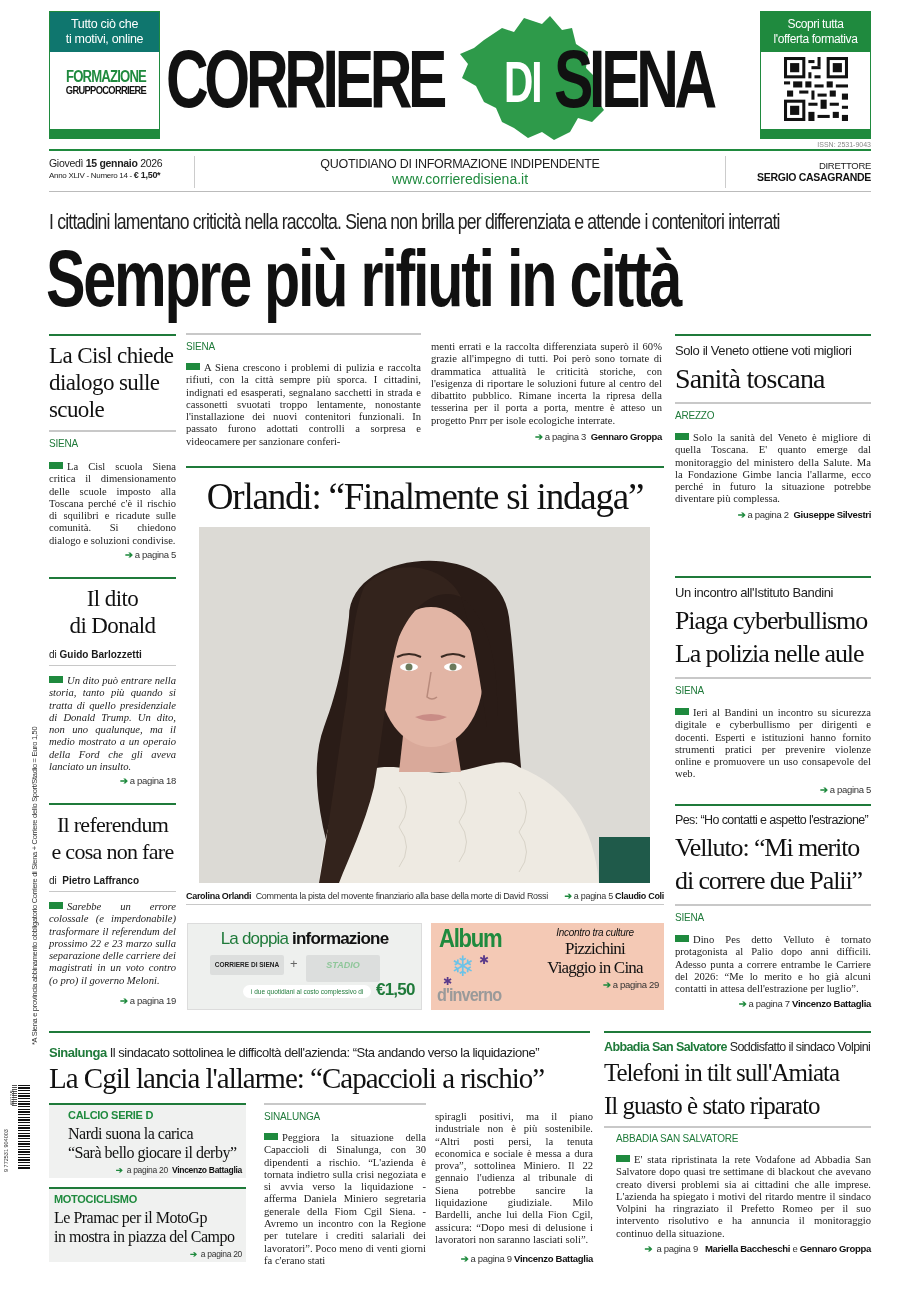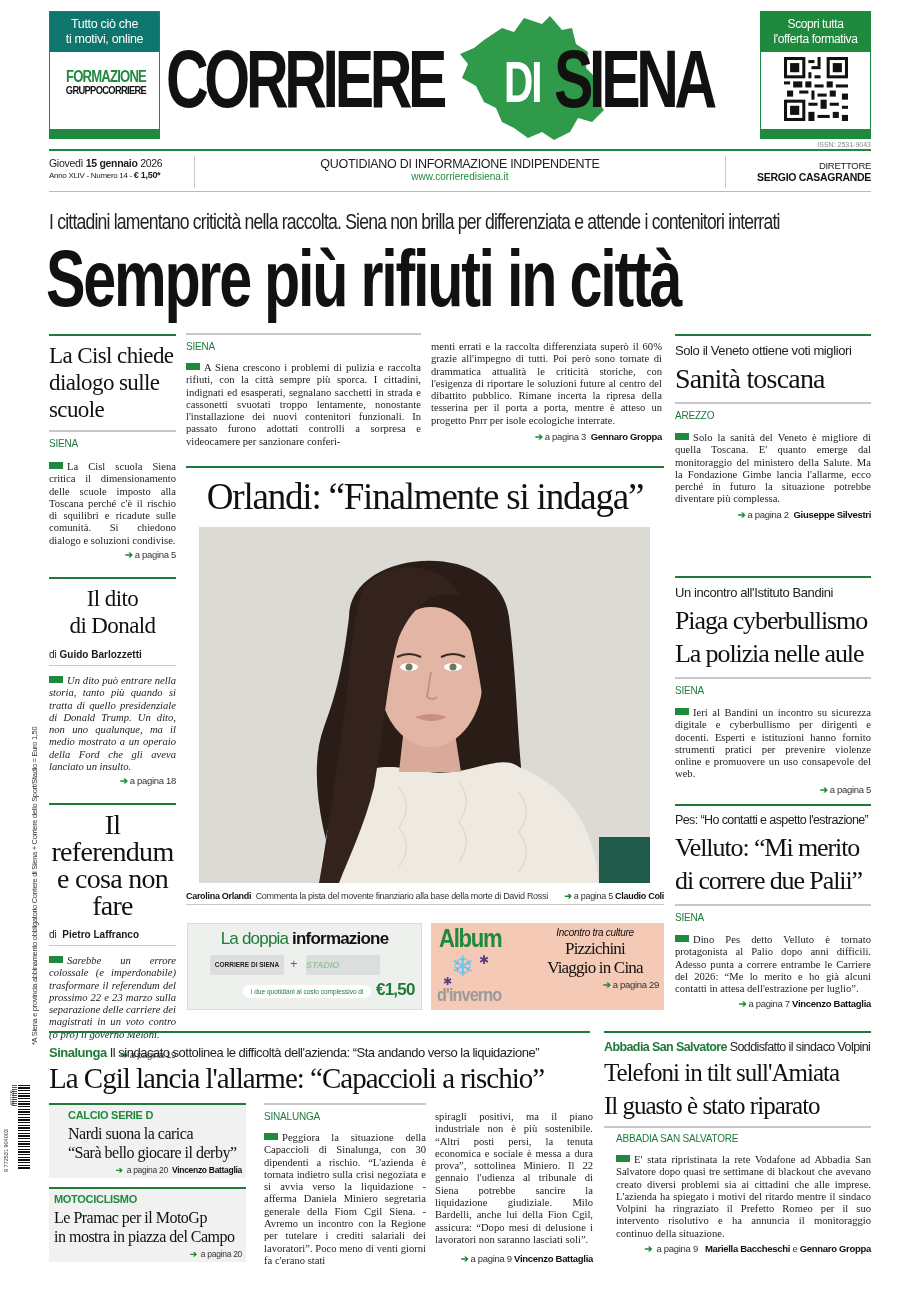--- a/index.html
+++ b/index.html
@@ -99,21 +99,21 @@
 
   <div class="abs" style="left:49px;top:149px;width:822px;height:2px;background:#1f8a3e;"></div>
 
   <div class="abs sans" style="left:49px;top:157px;font-size:10.5px;color:#222;letter-spacing:-0.3px;">
     <div><span>Giovedì</span> <b>15 gennaio</b> <span>2026</span></div>
     <div style="font-size:8px;margin-top:1px;"><span>Anno XLIV - Numero 14 -</span> <b style="font-size:9px;">€ 1,50*</b></div>
   </div>
   <div class="abs" style="left:194px;top:156px;width:1px;height:32px;background:#ccc;"></div>
   <div class="abs sans" style="left:200px;top:157px;width:520px;text-align:center;">
     <div style="font-size:12.5px;color:#222;letter-spacing:-0.3px;">QUOTIDIANO DI INFORMAZIONE INDIPENDENTE</div>
-    <div style="font-size:10px;color:#1f8a3e;">www.corrieredisiena.it</div>
+    <div style="font-size:14px;color:#1f8a3e;">www.corrieredisiena.it</div>
   </div>
   <div class="abs" style="left:725px;top:156px;width:1px;height:32px;background:#ccc;"></div>
   <div class="abs sans" style="right:49px;top:160px;text-align:right;letter-spacing:-0.3px;">
     <div style="font-size:9.5px;color:#222;">DIRETTORE</div>
     <div style="font-size:10.5px;font-weight:bold;color:#111;">SERGIO CASAGRANDE</div>
   </div>
   <div class="abs" style="left:49px;top:191px;width:822px;height:1px;background:#bbb;"></div>
 </div>
 
 <div class="abs sans" style="left:49px;top:209px;width:860px;font-size:22px;color:#222;letter-spacing:-1px;white-space:nowrap;transform:scaleX(0.80);transform-origin:left top;line-height:26px;">I cittadini lamentano criticità nella raccolta. Siena non brilla per differenziata e attende i contenitori interrati</div>
@@ -145,21 +145,21 @@
     <div>di Donald</div>
   </div>
   <div class="sans" style="font-size:10px;margin-top:10px;"><span>di</span> <b>Guido Barlozzetti</b></div>
   <div class="rule-gray" style="margin-top:5px;height:1px;"></div>
   <div class="body-text italic" style="margin-top:9px;"><span class="gbar"></span><span>Un dito può entrare nella storia, tanto più quando si tratta di quello presidenziale di Donald Trump. Un dito, non uno qualunque, ma il medio mostrato a un operaio della Ford che gli aveva lanciato un insulto.</span></div>
   <div class="ref" style="margin-top:2px;"><span class="arrow">➔</span><span>a pagina 18</span></div>
 </div>
 
 <div class="abs" style="left:49px;top:803px;width:127px;">
   <div class="rule-green"></div>
-  <div class="headline" style="font-size:28px;line-height:27px;margin-top:6px;text-align:center;letter-spacing:-0.7px;">
+  <div class="headline" style="font-size:22px;line-height:27px;margin-top:6px;text-align:center;letter-spacing:-0.7px;">
     <div>Il referendum</div>
     <div>e cosa non fare</div>
   </div>
   <div class="sans" style="font-size:10px;margin-top:10px;"><span>di</span> &nbsp;<b>Pietro Laffranco</b></div>
   <div class="rule-gray" style="margin-top:5px;height:1px;"></div>
   <div class="body-text italic" style="margin-top:9px;"><span class="gbar"></span><span>Sarebbe un errore colossale (e imperdonabile) trasformare il referendum del prossimo 22 e 23 marzo sulla separazione delle carriere dei magistrati in un voto contro (o pro) il governo Meloni.</span></div>
   <div class="ref" style="margin-top:8px;"><span class="arrow">➔</span><span>a pagina 19</span></div>
 </div>
 
 <div class="abs" style="left:186px;top:466px;width:478px;">
@@ -207,21 +207,21 @@
   <div class="rule-gray" style="height:1px;margin-top:3px;"></div>
 </div>
 
 <div class="abs" style="left:187px;top:923px;width:235px;height:87px;background:#eef0ee;border:1px solid #dcdcdc;">
   <div class="sans" style="text-align:center;margin-top:5px;font-size:17px;letter-spacing:-0.8px;">
     <span style="color:#1f7a3a;">La doppia</span>
     <b style="color:#111;">informazione</b>
   </div>
   <div class="abs sans" style="left:22px;top:31px;width:74px;height:20px;background:#dcdedd;font-size:6.5px;font-weight:bold;line-height:20px;text-align:center;color:#222;border-radius:2px;">CORRIERE DI SIENA</div>
   <div class="abs sans" style="left:102px;top:32px;font-size:13px;color:#666;">+</div>
-  <div class="abs sans" style="left:118px;top:31px;width:74px;height:20px;background:#dcdedd;font-size:9px;font-weight:bold;font-style:italic;line-height:20px;text-align:left;color:#8fc79a;border-radius:2px;">STADIO</div>
+  <div class="abs sans" style="left:118px;top:31px;width:74px;height:27px;background:#dcdedd;font-size:9px;font-weight:bold;font-style:italic;line-height:20px;text-align:center;color:#8fc79a;border-radius:2px;">STADIO</div>
   <div class="abs sans" style="left:55px;top:61px;font-size:6.5px;color:#1f7a3a;background:#fff;border-radius:8px;padding:3px 8px;">i due quotidiani al costo complessivo di</div>
   <div class="abs sans" style="left:188px;top:56px;font-size:17px;font-weight:bold;color:#1f7a3a;letter-spacing:-0.8px;">€1,50</div>
 </div>
 
 <div class="abs" style="left:431px;top:923px;width:233px;height:87px;background:#f4c9b5;">
   <div class="abs sans" style="left:8px;top:0;font-size:26px;font-weight:bold;color:#1f8a3e;letter-spacing:-1.5px;transform:scaleX(0.85);transform-origin:left top;">Album</div>
   <div class="abs" style="left:20px;top:30px;font-size:28px;color:#6cc3e8;line-height:28px;">❄</div>
   <div class="abs" style="left:48px;top:30px;font-size:12px;color:#5a3a8a;">✱</div>
   <div class="abs" style="left:12px;top:52px;font-size:11px;color:#5a3a8a;">✱</div>
   <div class="abs sans" style="left:6px;top:62px;font-size:18px;font-weight:bold;color:#9a9a9a;letter-spacing:-1px;transform:scaleX(0.9);transform-origin:left top;">d'inverno</div>

